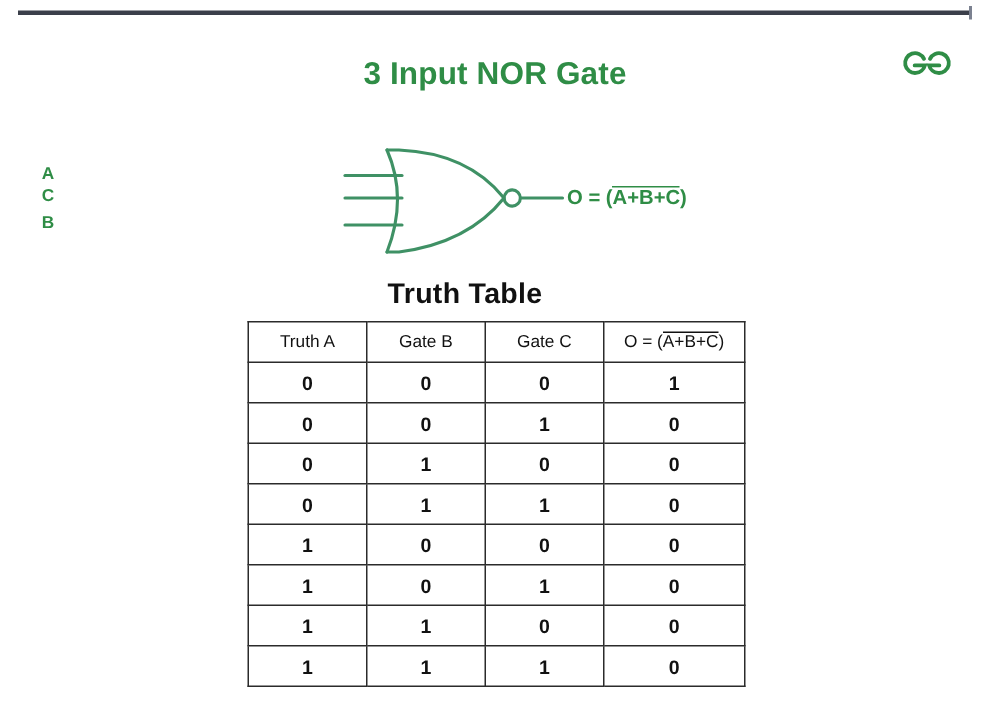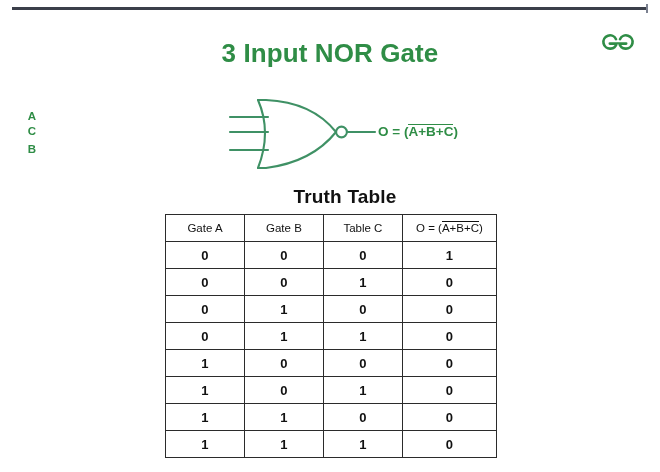--- a/index.html
+++ b/index.html
@@ -35,21 +35,21 @@
     background: #7b8190;
   }
 
   
   #page-title {
     position: absolute;
     left: 0;
     top: 38px;
     width: 660px;
     text-align: center;
-    font-size: 26px;
+    font-size: 21px;
     font-weight: bold;
     color: #2f8d46;
     letter-spacing: 0.1px;
   }
   #brand-logo {
     position: absolute;
     right: 20px;
     top: 28px;
     width: 44px;
     height: 30px;
@@ -95,21 +95,20 @@
   #truth-table-heading {
     position: absolute;
     left: 0;
     top: 186px;
     width: 620px;
     text-align: center;
     font-size: 19px;
     font-weight: bold;
     color: #111111;
     letter-spacing: 0.2px;
-    margin-left: 35px;
   }
 
   #truth-table {
     position: absolute;
     left: 165px;
     top: 214px;
     width: 332px;
     border-collapse: collapse;
     table-layout: fixed;
   }
@@ -180,23 +179,23 @@
 <div class="gate-input-label" id="gate-input-label-1">C</div>
 <div class="gate-input-label" id="gate-input-label-2">B</div>
 
 <div id="gate-output-expr"><span>O = (</span><span class="ovl">A+B+C</span><span>)</span></div>
 
 <div id="truth-table-heading">Truth Table</div>
 
 <table id="truth-table">
   <thead>
     <tr>
-      <th class="col-a">Gate A</th>
+      <th class="col-a">Truth A</th>
       <th class="col-b">Gate B</th>
-      <th class="col-c">Table C</th>
+      <th class="col-c">Gate C</th>
       <th class="col-o"><span class="hdr-out"><span>O = (</span><span class="ovl">A+B+C</span><span>)</span></span></th>
     </tr>
   </thead>
   <tbody>
     <tr>
       <td>0</td>
       <td>0</td>
       <td>0</td>
       <td>1</td>
     </tr>

